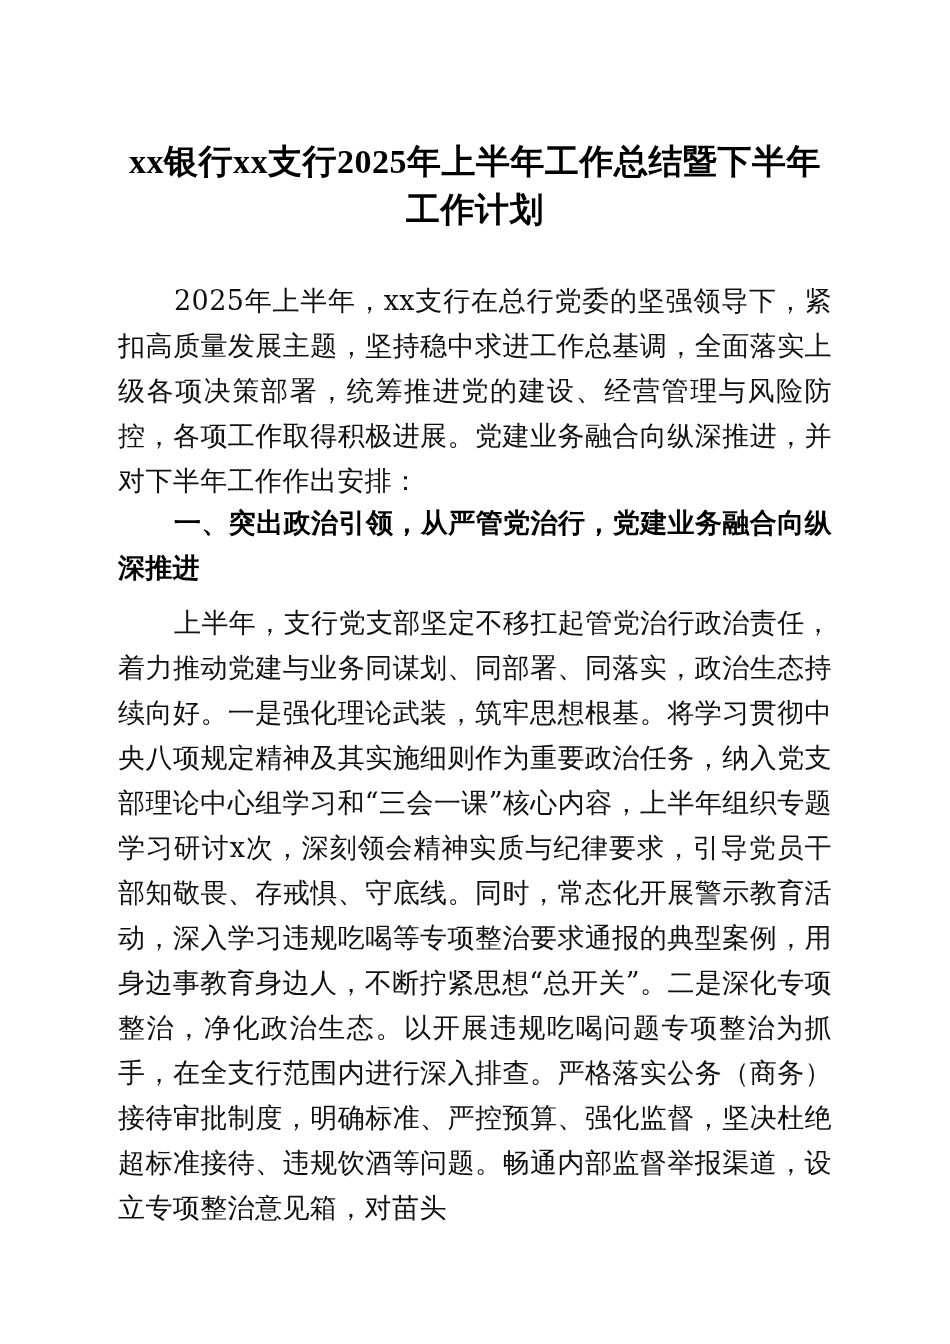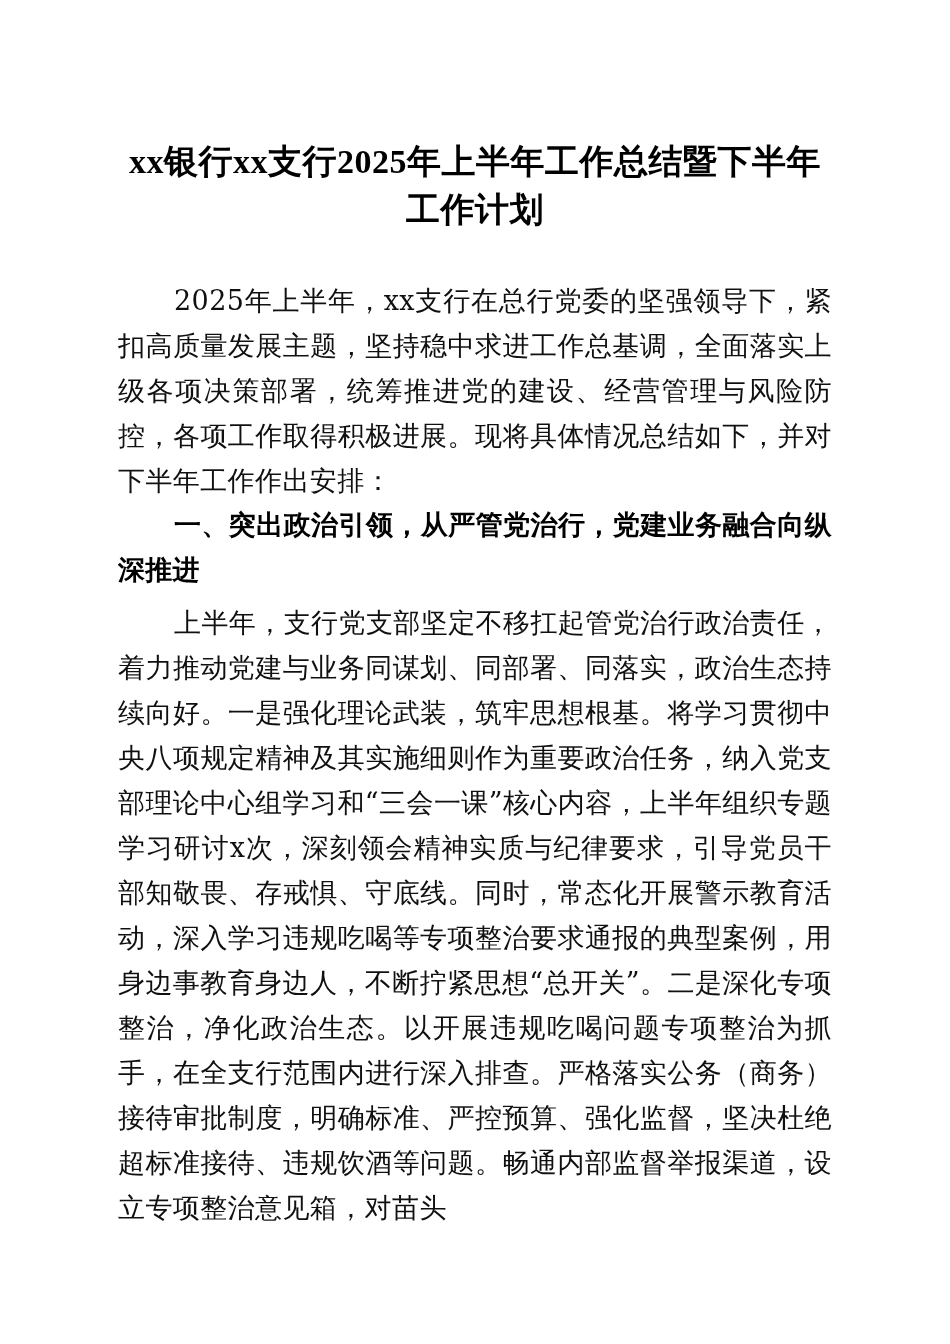--- a/index.html
+++ b/index.html
@@ -61,21 +61,21 @@
   }
 
   .para.first-body {
     margin-top: 44px;
   }
 
   
   .section-heading {
     margin: 0;
     padding: 0;
-    font-family: Liberation Serif, serif;
+    font-family: Liberation Mono, monospace;
     font-weight: bold;
     font-size: 27px;
     line-height: 45px;
     text-align: justify;
     text-justify: inter-ideograph;
     text-indent: 56px;
     color: #000000;
     letter-spacing: 0.3px;
   }
 
@@ -92,21 +92,21 @@
 </head>
 <body>
 
 <div class="page">
   <div class="content">
 
     <h1 class="doc-title">xx银行xx支行2025年上半年工作总结暨下半年工作计划</h1>
 
     <div class="page-body-clip">
 
-      <p class="para first-body">2025年上半年，xx支行在总行党委的坚强领导下，紧扣高质量发展主题，坚持稳中求进工作总基调，全面落实上级各项决策部署，统筹推进党的建设、经营管理与风险防控，各项工作取得积极进展。现将具体情况总结如下，并对下半年工作作出安排：</p>
+      <p class="para first-body">2025年上半年，xx支行在总行党委的坚强领导下，紧扣高质量发展主题，坚持稳中求进工作总基调，全面落实上级各项决策部署，统筹推进党的建设、经营管理与风险防控，各项工作取得积极进展。党建业务融合向纵深推进，并对下半年工作作出安排：</p>
 
       <p class="section-heading">一、突出政治引领，从严管党治行，党建业务融合向纵深推进</p>
 
       <p class="para after-heading">上半年，支行党支部坚定不移扛起管党治行政治责任，着力推动党建与业务同谋划、同部署、同落实，政治生态持续向好。一是强化理论武装，筑牢思想根基。将学习贯彻中央八项规定精神及其实施细则作为重要政治任务，纳入党支部理论中心组学习和“三会一课”核心内容，上半年组织专题学习研讨x次，深刻领会精神实质与纪律要求，引导党员干部知敬畏、存戒惧、守底线。同时，常态化开展警示教育活动，深入学习违规吃喝等专项整治要求通报的典型案例，用身边事教育身边人，不断拧紧思想“总开关”。二是深化专项整治，净化政治生态。以开展违规吃喝问题专项整治为抓手，在全支行范围内进行深入排查。严格落实公务（商务）接待审批制度，明确标准、严控预算、强化监督，坚决杜绝超标准接待、违规饮酒等问题。畅通内部监督举报渠道，设立专项整治意见箱，对苗头</p>
 
     </div>
   </div>
 </div>
 
 </body></html>

